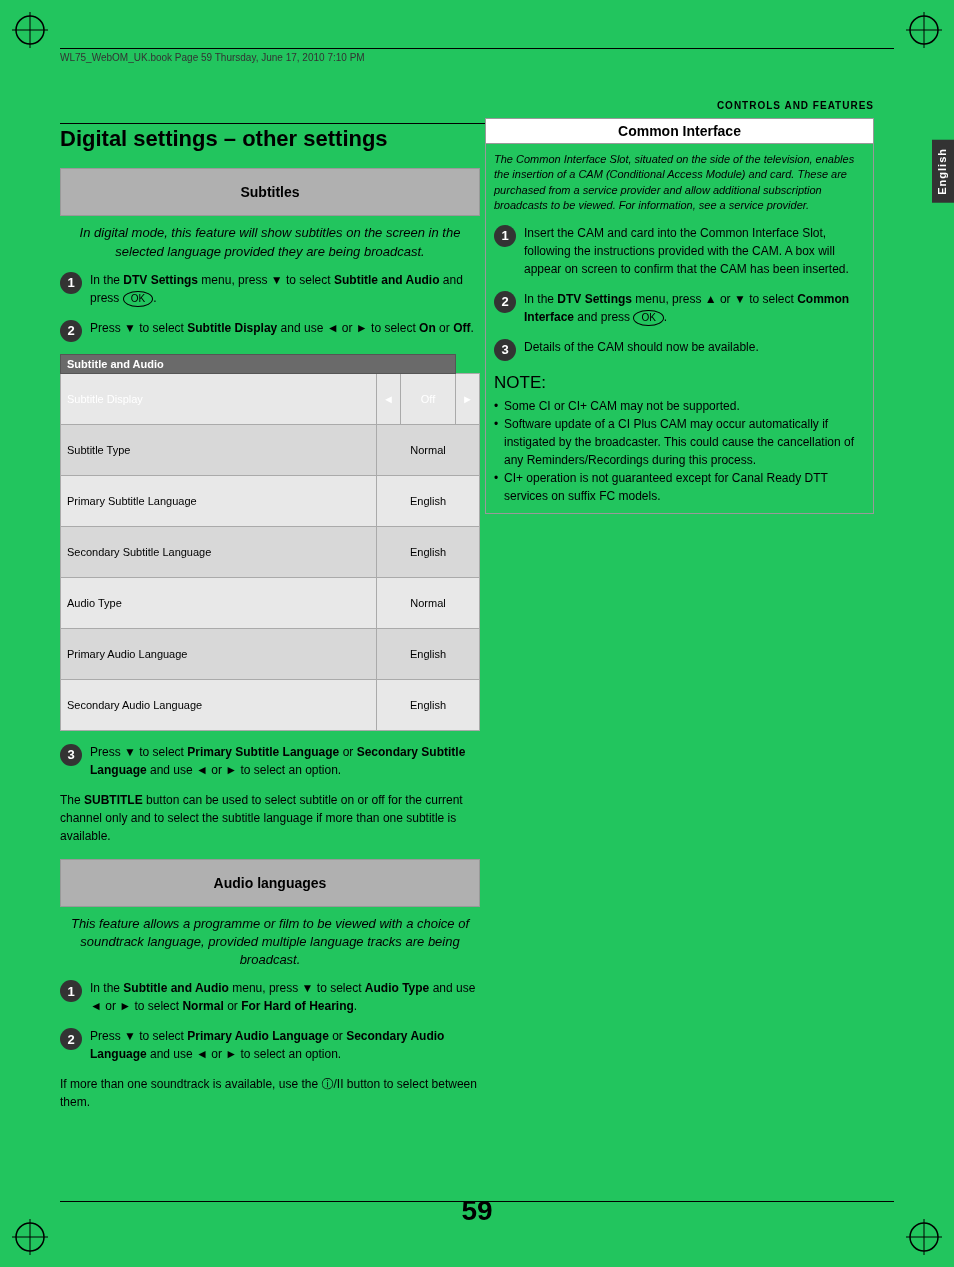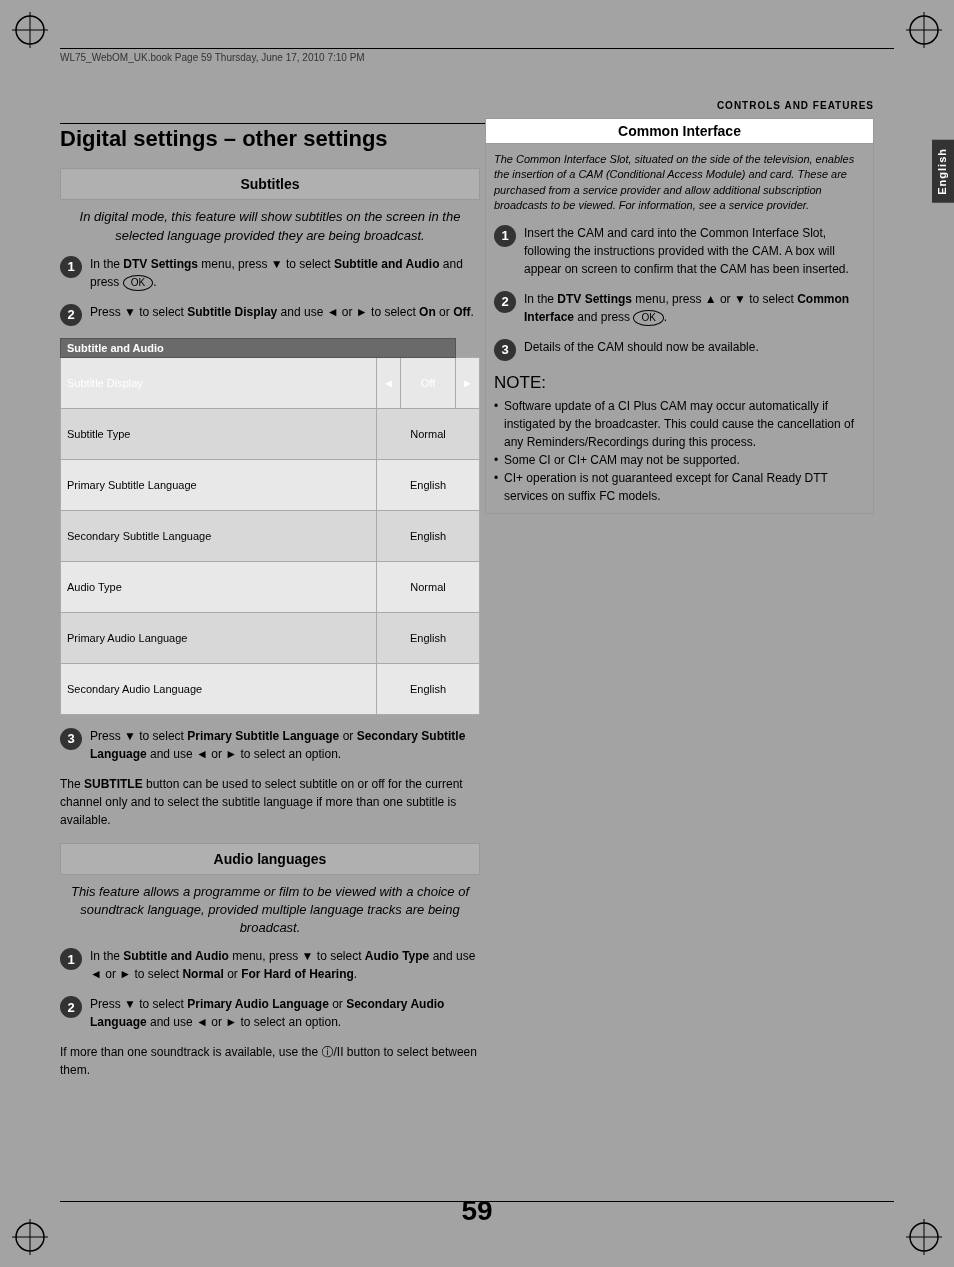--- a/index.html
+++ b/index.html
@@ -12,21 +12,21 @@
       color: #000;
       position: relative;
       overflow: hidden;
     }
 
     
     .page-container {
       width: 954px;
       height: 1267px;
       position: relative;
-      background: #a3a3a3;
+      background: #22c55e;
       padding: 0;
     }
 
     
     .corner-mark {
       position: absolute;
       width: 40px;
       height: 40px;
     }
     .corner-mark svg { width: 40px; height: 40px; }
@@ -111,21 +111,21 @@
       margin-bottom: 16px;
       margin-top: 8px;
     }
 
     
     .section-header {
       background: #b0b0b0;
       text-align: center;
       font-size: 14px;
       font-weight: bold;
-      padding: 7px 0;
+      padding: 15px 0;
       margin-bottom: 8px;
       border: 1px solid #999;
     }
 
     .section-note {
       font-size: 13px;
       font-style: italic;
       text-align: center;
       margin-bottom: 10px;
       line-height: 1.4;
@@ -465,22 +465,22 @@
           <div class="step">
             <div class="step-num">3</div>
             <div class="step-text">
               Details of the CAM should now be available.
             </div>
           </div>
 
           <div class="note-section">
             <p class="note-label">NOTE:</p>
             <ul class="note-list">
+              <li>Some CI or CI+ CAM may not be supported.</li>
               <li>Software update of a CI Plus CAM may occur automatically if instigated by the broadcaster. This could cause the cancellation of any Reminders/Recordings during this process.</li>
-              <li>Some CI or CI+ CAM may not be supported.</li>
               <li>CI+ operation is not guaranteed except for Canal Ready DTT services on suffix FC models.</li>
             </ul>
           </div>
         </div>
       </div>
 
     </div>
 
   </div>
 

